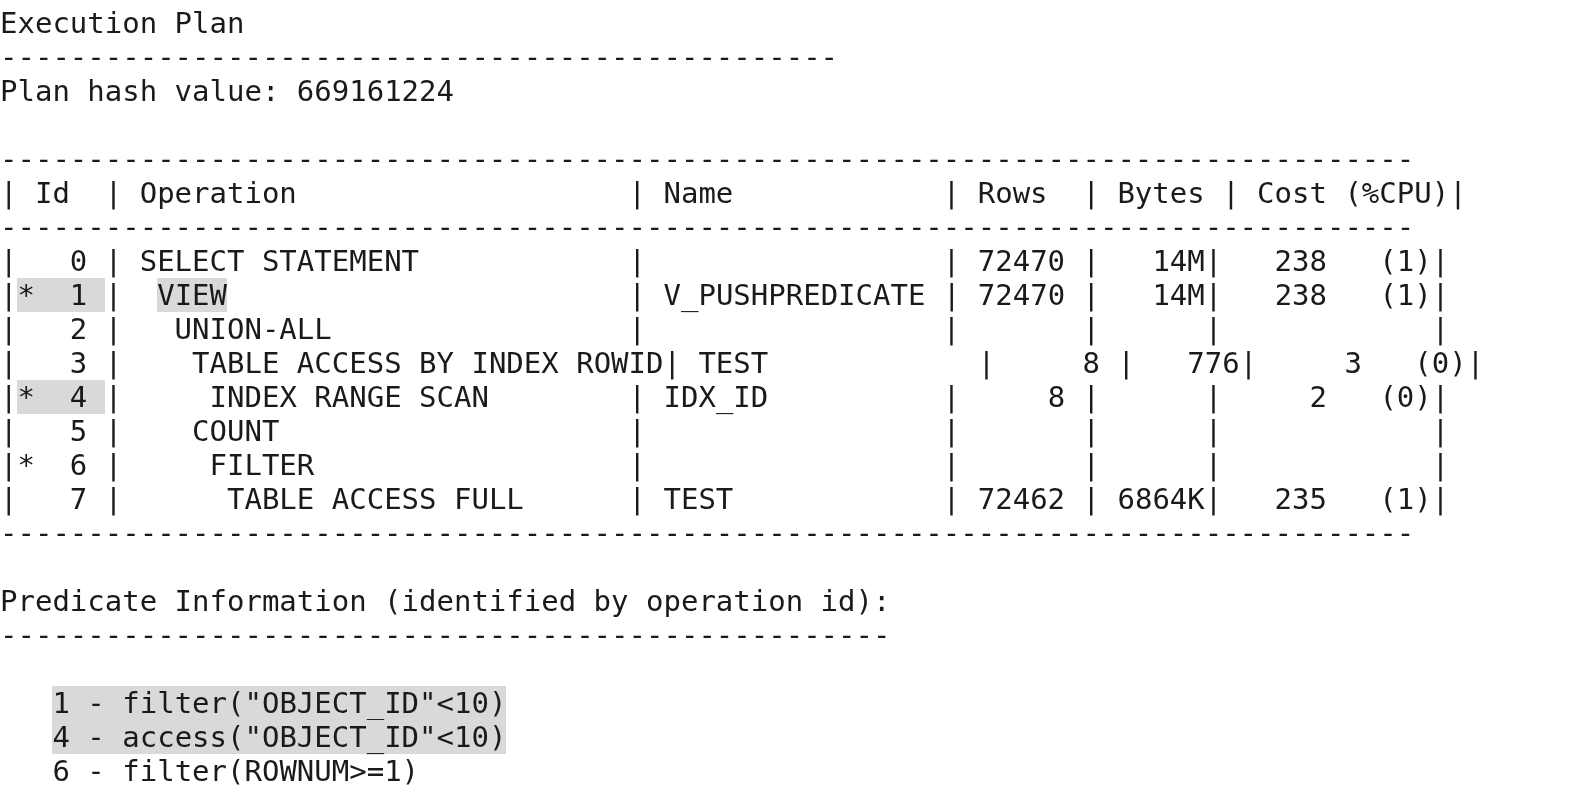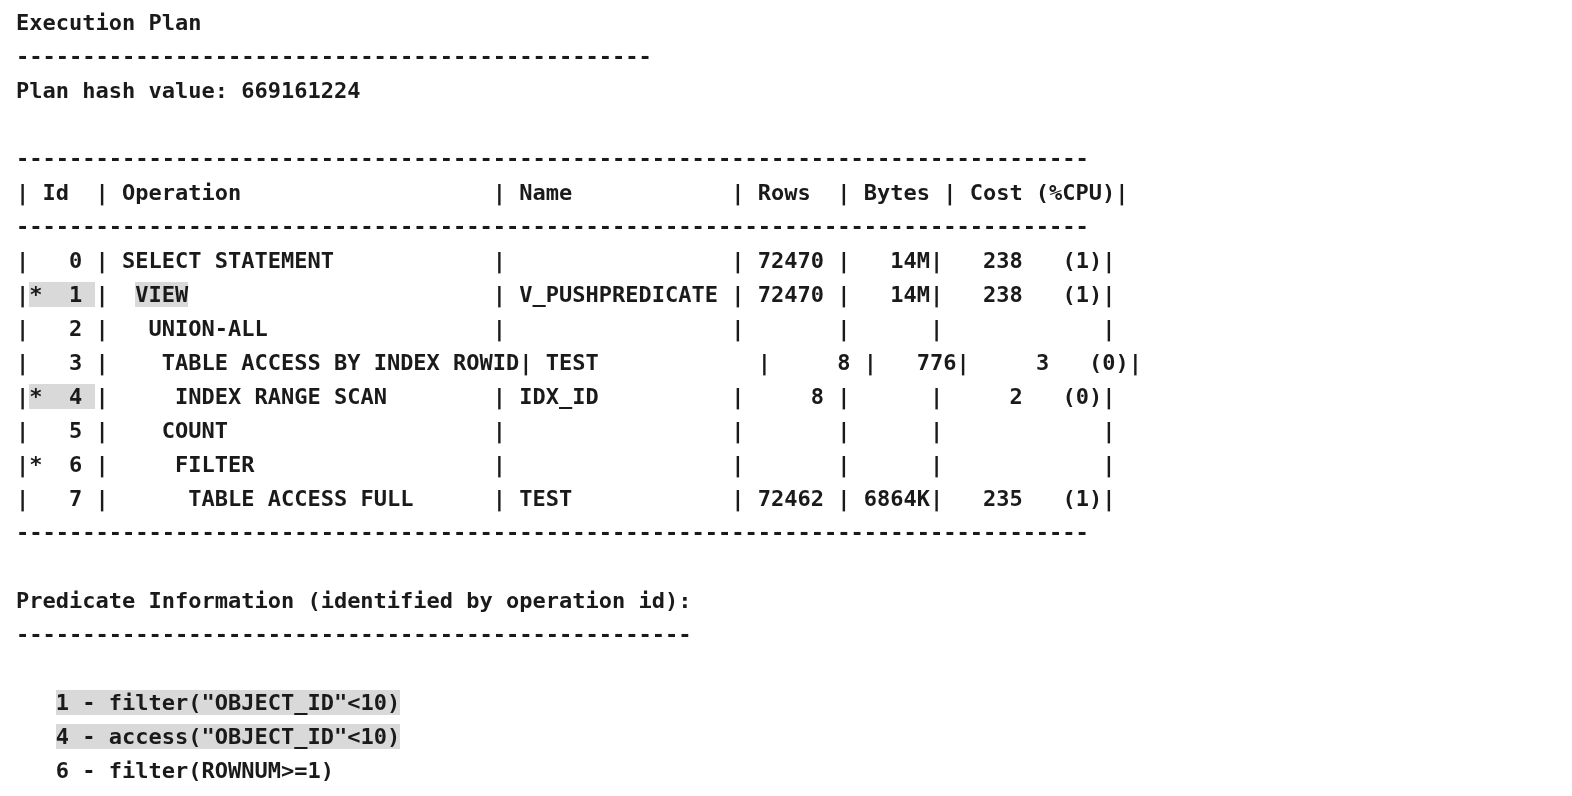--- a/index.html
+++ b/index.html
@@ -16,29 +16,29 @@
   }
   #plan {
     position: relative;
     width: 1572px;
     height: 796px;
   }
   pre.plan-text {
     margin: 0;
     padding: 0;
     position: absolute;
-    left: 16px;
+    left: 0;
     top: 6px;
     font-family: "DejaVu Sans Mono", "Liberation Mono", monospace;
-    font-size: 22px;
+    font-size: 29px;
     line-height: 34px;
     letter-spacing: 0px;
     color: #1a1a1a;
     white-space: pre;
-    font-weight: 700;
+    font-weight: 400;
     -webkit-font-smoothing: none;
   }
   .ln {
     display: block;
     height: 34px;
     white-space: pre;
   }
   .hl {
     background: #d9d9d9;
   }

